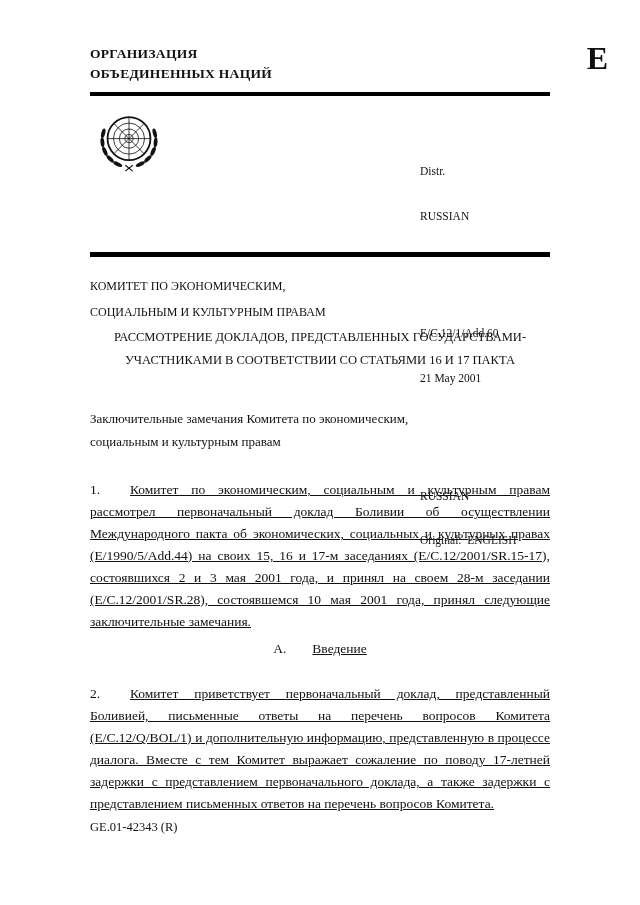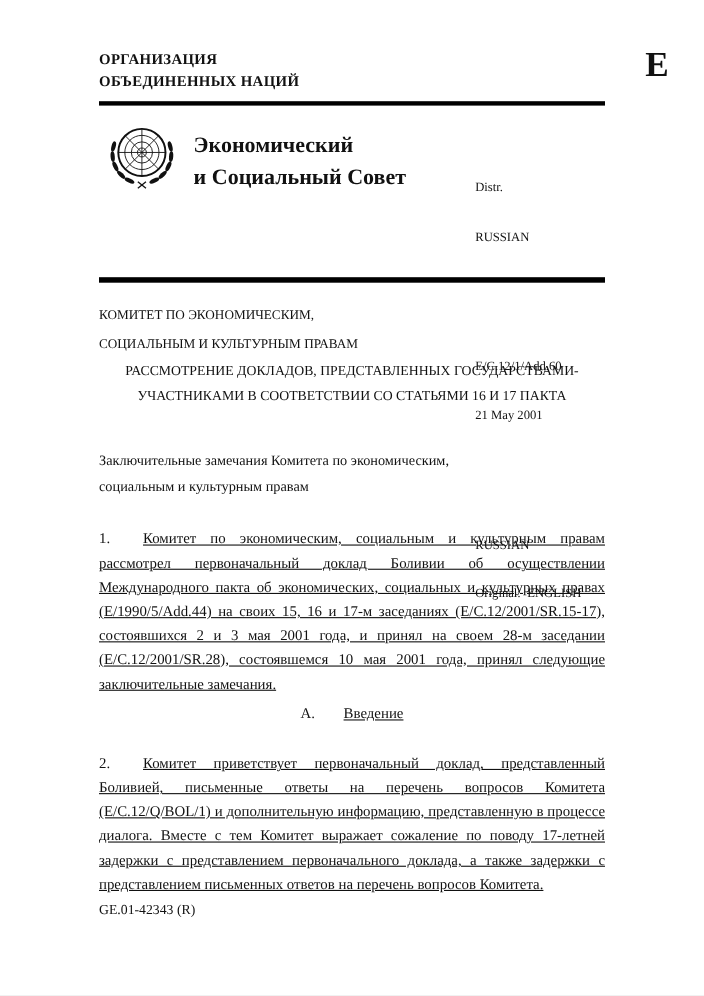--- a/index.html
+++ b/index.html
@@ -57,21 +57,21 @@
   .council {
     position: absolute;
     left: 86px;
     top: 16px;
     font-weight: bold;
     font-size: 20px;
     line-height: 1.45;
   }
   .distr {
     position: absolute;
-    left: 342px;
+    left: 330px;
     top: 2px;
     font-size: 11.5px;
     line-height: 1.3;
     white-space: pre-wrap;
   }
   .distr .grp { margin-bottom: 13px; }
   
   .committee {
     margin-top: 17px;
     font-size: 12px;
@@ -158,24 +158,20 @@
           <ellipse cx="75.5" cy="71.5" rx="6.5" ry="2.6" transform="rotate(135 75.5 71.5)"></ellipse>
           <ellipse cx="82.6" cy="61.2" rx="6.5" ry="2.6" transform="rotate(115 82.6 61.2)"></ellipse>
           <ellipse cx="85.9" cy="49.1" rx="6.5" ry="2.6" transform="rotate(95 85.9 49.1)"></ellipse>
           <ellipse cx="84.8" cy="36.7" rx="6.5" ry="2.6" transform="rotate(75 84.8 36.7)"></ellipse>
         </g>
         <g stroke="#111" stroke-width="1.6" fill="none">
           <line x1="45" y1="88" x2="55" y2="80"></line>
           <line x1="55" y1="88" x2="45" y2="80"></line>
         </g>
       </svg>
-    </div>
-    <div class="council">
-      <div>Экономический</div>
-      <div>и Социальный Совет</div>
     </div>
     <div class="distr">
       <div class="grp">
         <div>Distr.</div>
         <div>RUSSIAN</div>
       </div>
       <div class="grp">
         <div>E/C.12/1/Add.60</div>
         <div>21 May 2001</div>
       </div>

